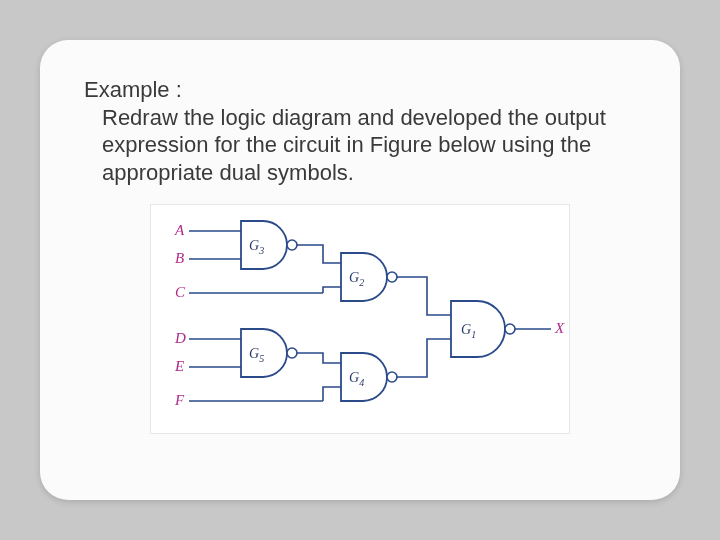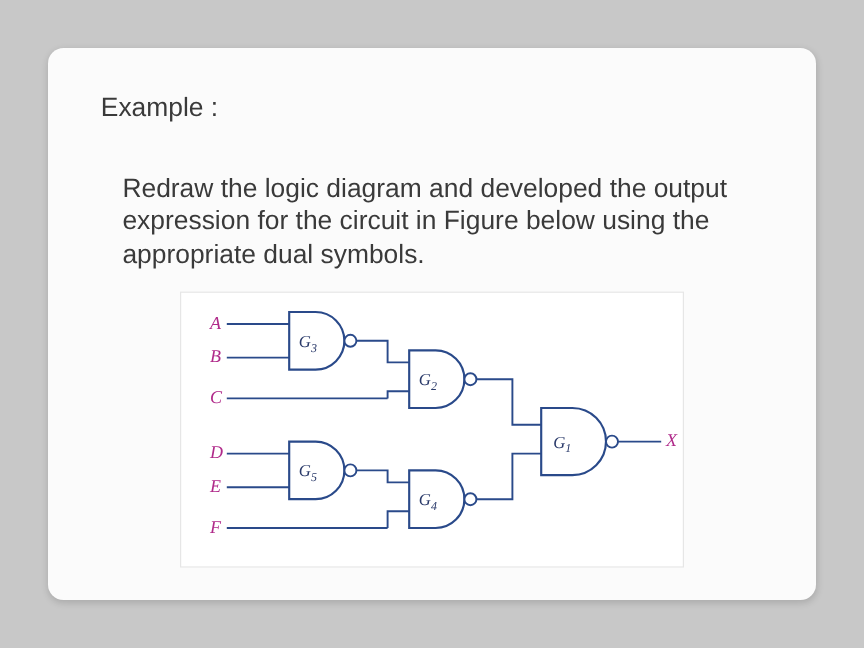--- a/index.html
+++ b/index.html
@@ -8,32 +8,32 @@
     background: #c8c8c8;
     display: flex;
     align-items: center;
     justify-content: center;
     font-family: Verdana, Geneva, sans-serif;
   }
   .card {
     width: 640px;
     height: 460px;
     background: #fbfbfb;
-    border-radius: 13px;
+    border-radius: 28px;
     padding: 36px 44px 30px 44px;
     box-shadow: 0 2px 6px rgba(0,0,0,0.15);
     position: relative;
   }
   .heading {
     font-size: 22px;
     color: #3a3a3a;
     line-height: 1.25;
   }
   .heading .line1 { display: block; }
-  .heading .rest { display: block; padding-left: 18px; margin-top: 39px; }
+  .heading .rest { display: block; padding-left: 18px; }
   .diagram-wrap {
     width: 420px;
     height: 230px;
     margin: 18px auto 0 auto;
     background: #fff;
     border: 1px solid #e6e6e6;
   }
   svg { display: block; }
   .wire { stroke: #2a4a8a; stroke-width: 1.6; fill: none; }
   .body { stroke: #2a4a8a; stroke-width: 1.8; fill: #fff; }

